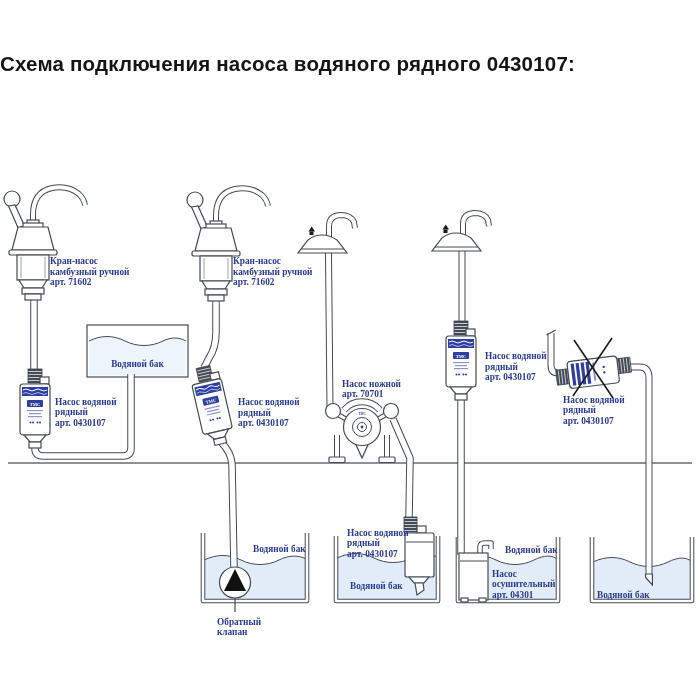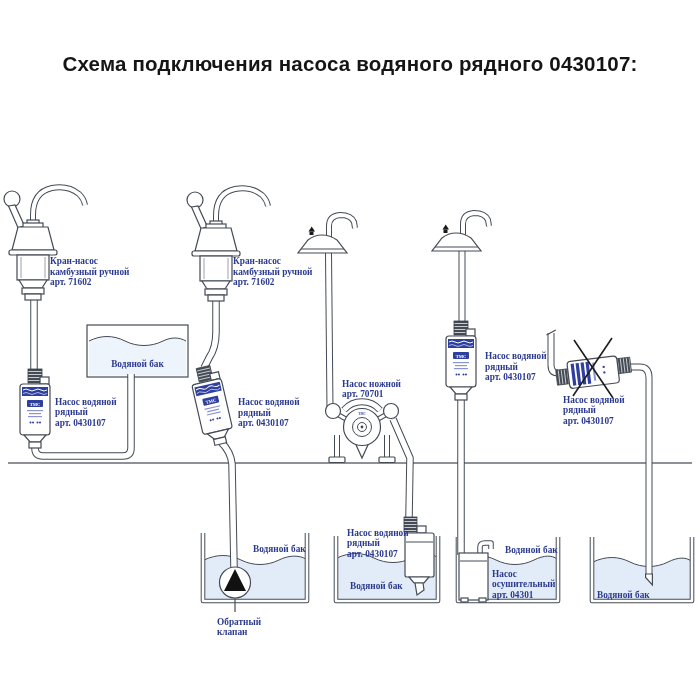--- a/index.html
+++ b/index.html
@@ -2,21 +2,21 @@
 <html style="--title-text: #151515; --label-text: #2b3a8f; --accent-blue: #2e3f9e; --line: #454b55; --water: #e2ecf8; --water-light: #eef4fb; --floor: #8d9197;"><head>
 <meta charset="utf-8">
 <style>
   :root{
     --label-text:#2b3a8f; --accent-blue:#2e3f9e; --line:#454b55;
     --water:#e2ecf8; --water-light:#eef4fb; --floor:#8d9197; --title-text:#151515;
   }
   html,body{margin:0;padding:0;background:#ffffff;}
   .page{position:relative;width:700px;height:700px;background:#fff;overflow:hidden;
         font-family:"Liberation Sans",sans-serif;}
-  .title{position:absolute;top:52px;left:0;width:700px;text-align:center;
+  .title{position:absolute;top:52px;left:0;width:700px;text-align:left;
          font-weight:bold;font-size:20.5px;letter-spacing:.2px;color:var(--title-text);}
   svg{position:absolute;top:0;left:0;}
   .s{fill:#fff;stroke:var(--line);stroke-width:1.2;}
   .thin{fill:none;stroke:var(--line);stroke-width:1;}
   .tube{fill:none;stroke-linejoin:round;stroke-linecap:butt;}
   .lbl{font-family:"Liberation Serif",serif;font-weight:bold;font-size:9.3px;fill:var(--label-text);}
   .brandtxt{font-family:"Liberation Serif",serif;font-weight:bold;font-size:4.6px;fill:#fff;}
   .brandtiny{font-family:"Liberation Serif",serif;font-weight:bold;font-size:3.2px;fill:var(--accent-blue);}
 </style>
 </head>

